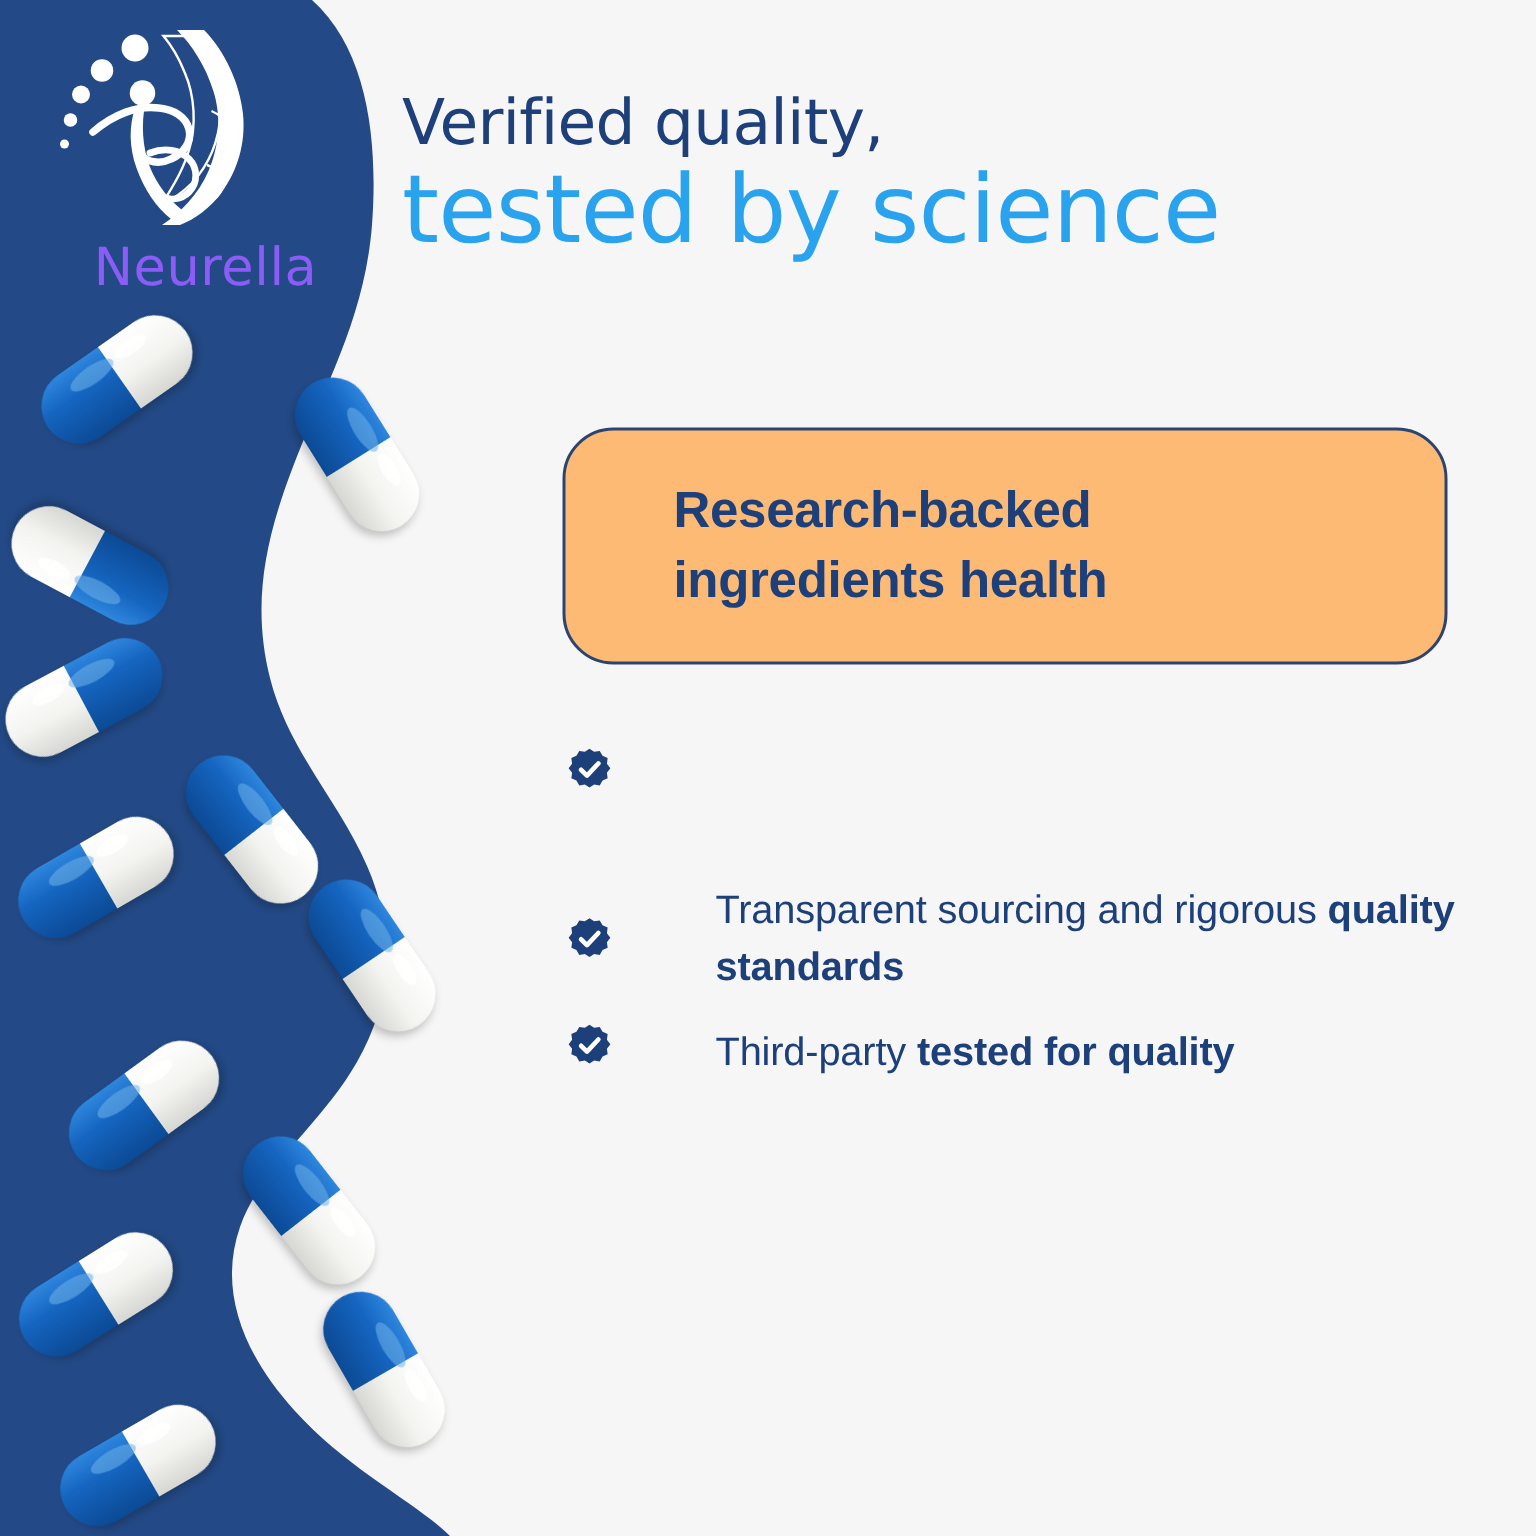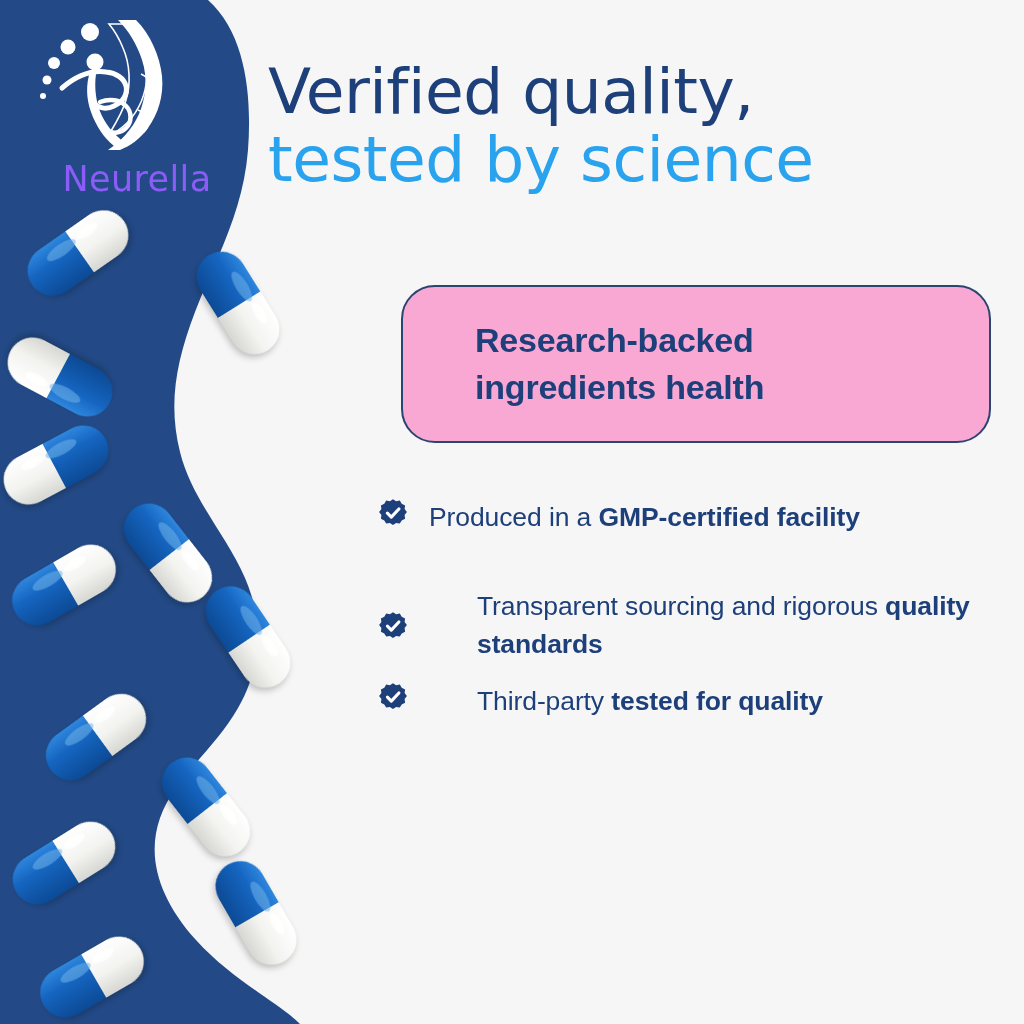--- a/index.html
+++ b/index.html
@@ -62,40 +62,39 @@
     left:268px; top:62px;
     width:745px;
     line-height:0.95;
     font-family:"DejaVu Sans", sans-serif;
     font-weight:400;
     letter-spacing:-0.5px;
   }
   #headline .line1 {
     display:block;
     color:#1d3f7a;
-    font-size:63px;
+    font-size:42px;
   }
   #headline .line2 {
     display:block;
     color:#29a3ee;
     font-size:63px;
     margin-top:8px;
   }
 
   
   #callout-box {
     position:absolute;
     left:375px; top:285px;
     width:590px; height:158px;
     border:2px solid #2c4470;
     border-radius:34px;
-    background:#f9a8d4;
+    background:#fdba74;
     display:flex;
     align-items:center;
-    margin-left:26px;
   }
   #callout-text {
     padding-left:72px;
     color:#1d3f7a;
     font-size:34px;
     font-weight:bold;
     line-height:1.38;
     letter-spacing:-0.2px;
   }
 
@@ -411,21 +410,20 @@
       <span>ingredients health</span>
     </div>
   </div>
 
   <ul id="bullet-list">
       <li class="bullet-row" style="list-style: none;">
         <span class="badge-icon"><svg width="30" height="30" viewBox="0 0 30 30">
             <path d="M15 1.2 l3.1 2.0 3.7 -0.6 1.9 3.2 3.4 1.6 -0.5 3.7 2.3 3.0 -2.3 3.0 0.5 3.7 -3.4 1.6 -1.9 3.2 -3.7 -0.6 -3.1 2.0 -3.1 -2.0 -3.7 0.6 -1.9 -3.2 -3.4 -1.6 0.5 -3.7 -2.3 -3.0 2.3 -3.0 -0.5 -3.7 3.4 -1.6 1.9 -3.2 3.7 0.6 Z" fill="#1d3f7a"></path>
             <path d="M9.4 15.2 L13.3 19.1 L20.9 11.0" fill="none" stroke="#ffffff" stroke-width="3.1" stroke-linecap="round" stroke-linejoin="round"></path>
           </svg></span>
-        <span class="bullet-text">Produced in a <b>GMP-certified facility</b></span>
       </li>
       <li class="bullet-row gap2" style="list-style: none;">
         <span class="badge-icon lower"><svg width="30" height="30" viewBox="0 0 30 30">
             <path d="M15 1.2 l3.1 2.0 3.7 -0.6 1.9 3.2 3.4 1.6 -0.5 3.7 2.3 3.0 -2.3 3.0 0.5 3.7 -3.4 1.6 -1.9 3.2 -3.7 -0.6 -3.1 2.0 -3.1 -2.0 -3.7 0.6 -1.9 -3.2 -3.4 -1.6 0.5 -3.7 -2.3 -3.0 2.3 -3.0 -0.5 -3.7 3.4 -1.6 1.9 -3.2 3.7 0.6 Z" fill="#1d3f7a"></path>
             <path d="M9.4 15.2 L13.3 19.1 L20.9 11.0" fill="none" stroke="#ffffff" stroke-width="3.1" stroke-linecap="round" stroke-linejoin="round"></path>
           </svg></span>
         <span class="bullet-text">Transparent sourcing and rigorous <b>quality standards</b></span>
       </li>
       <li class="bullet-row gap2" style="list-style: none; margin-top: 19px;">
         <span class="badge-icon"><svg width="30" height="30" viewBox="0 0 30 30">

